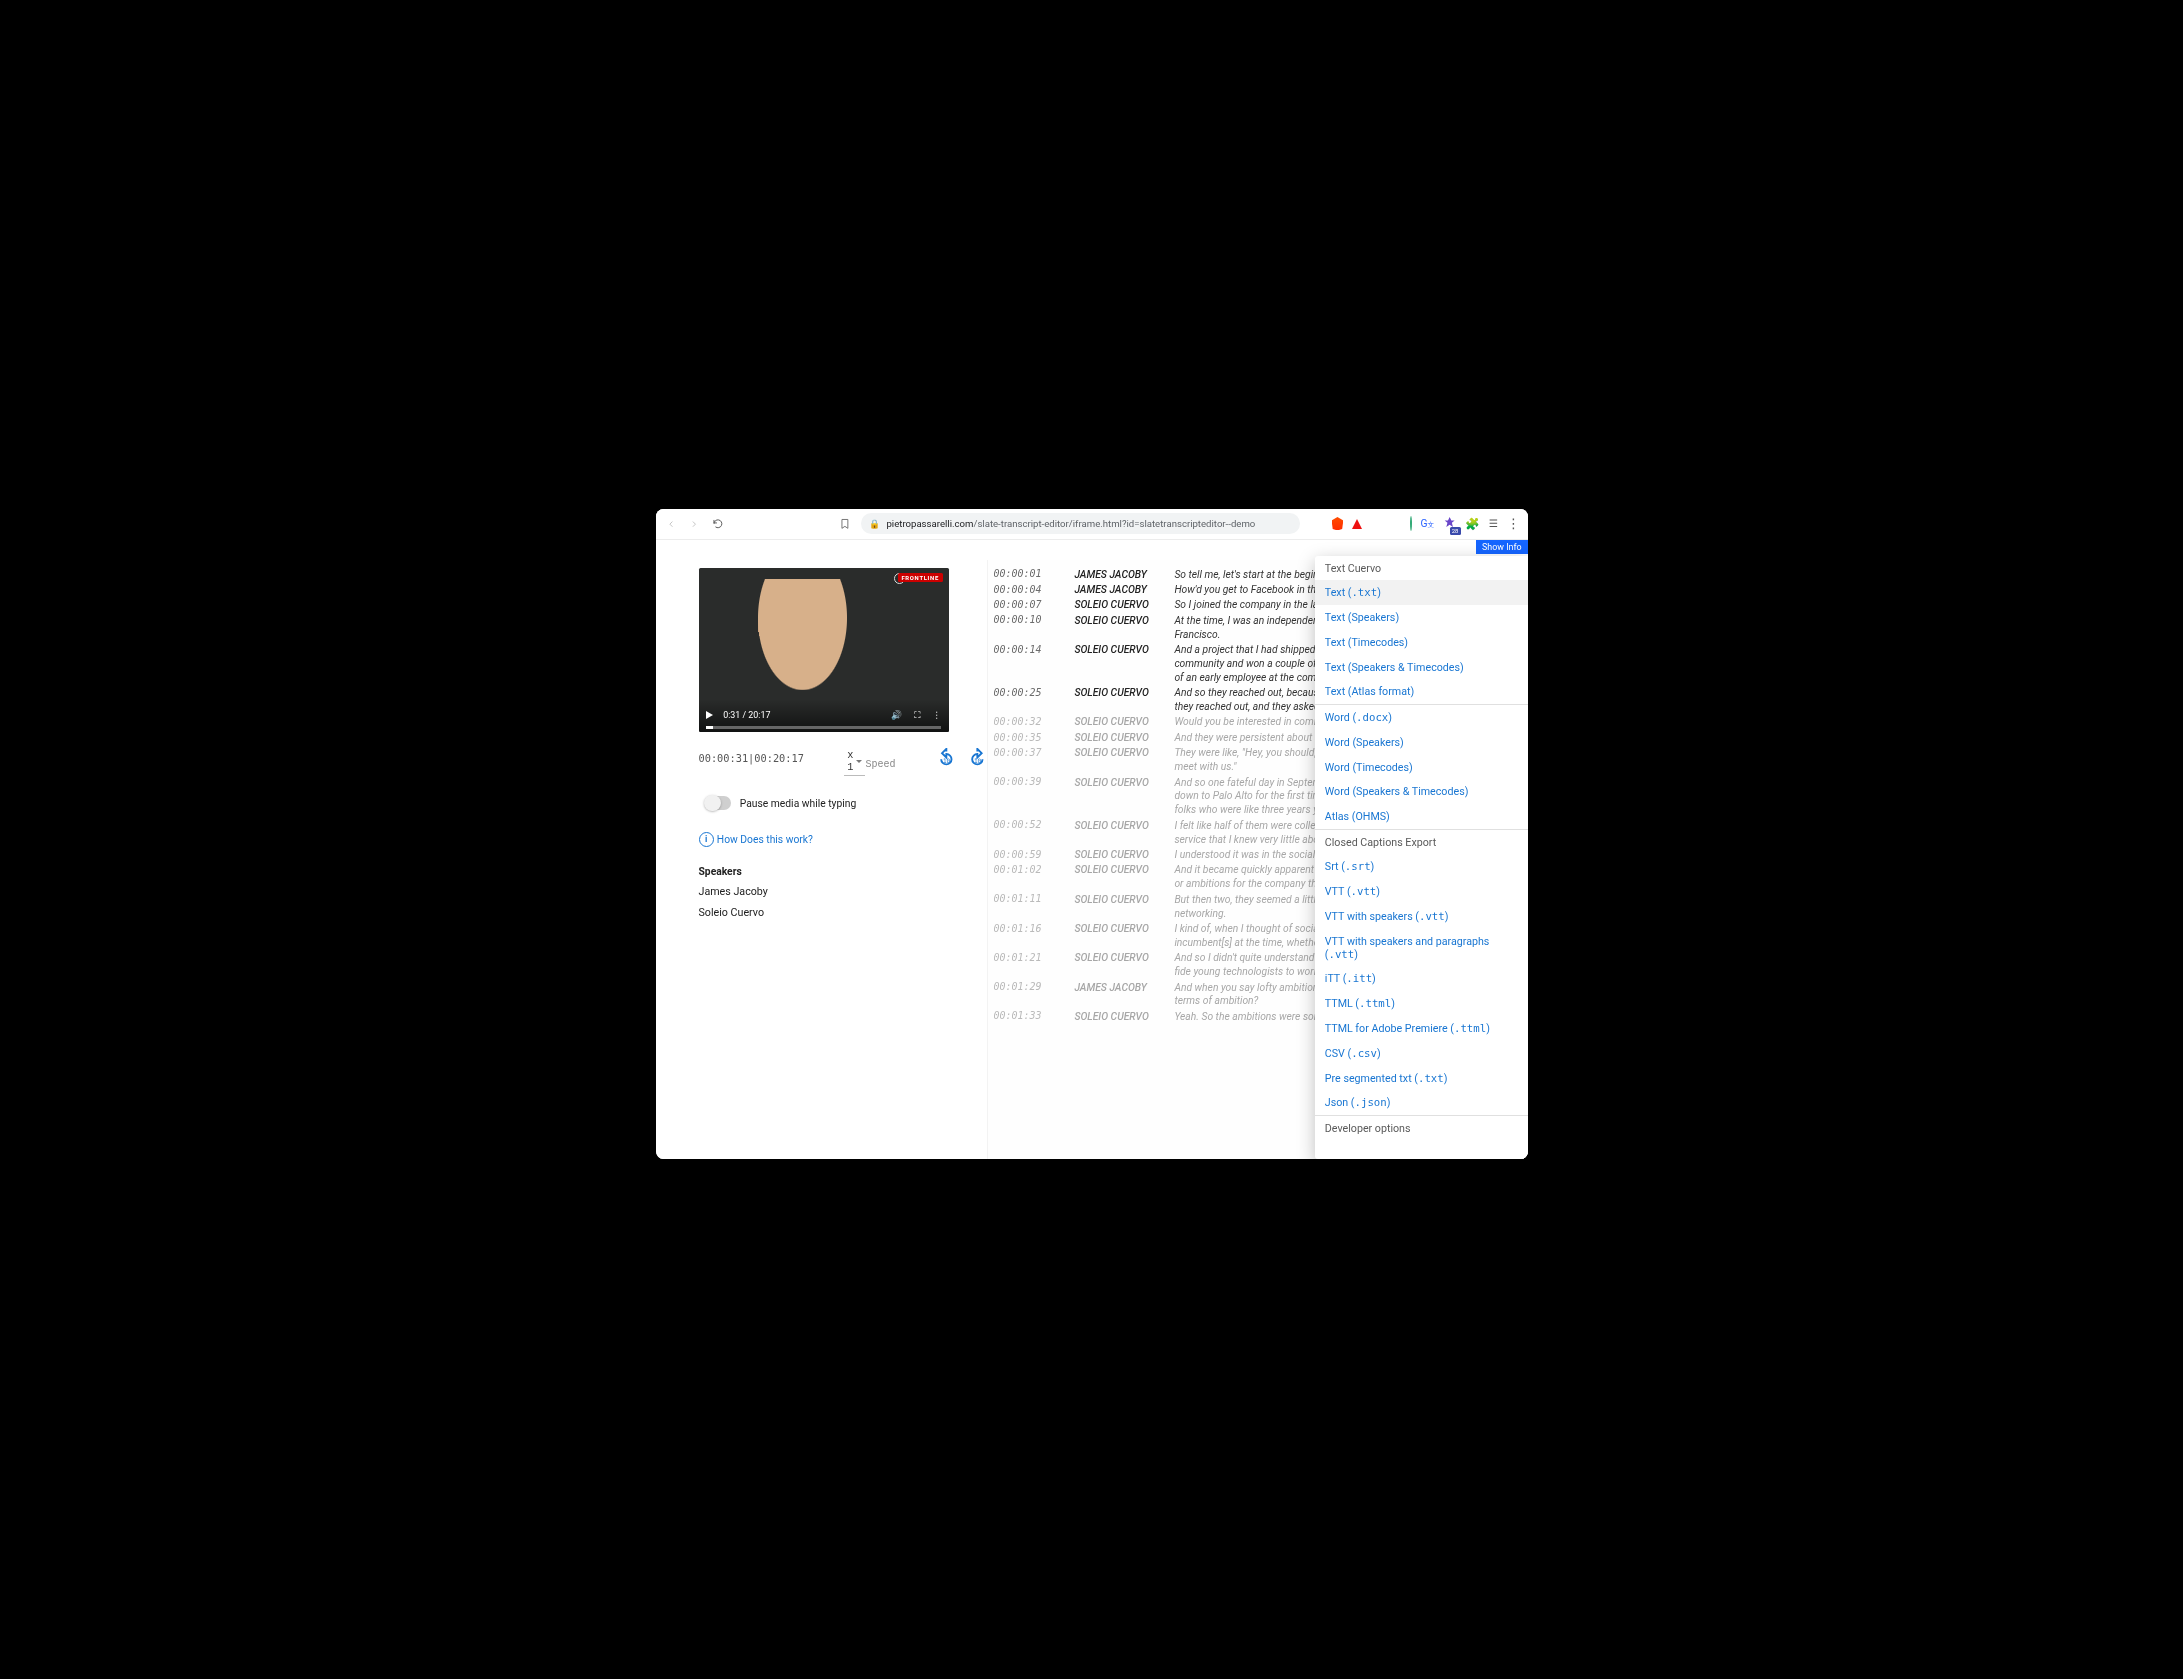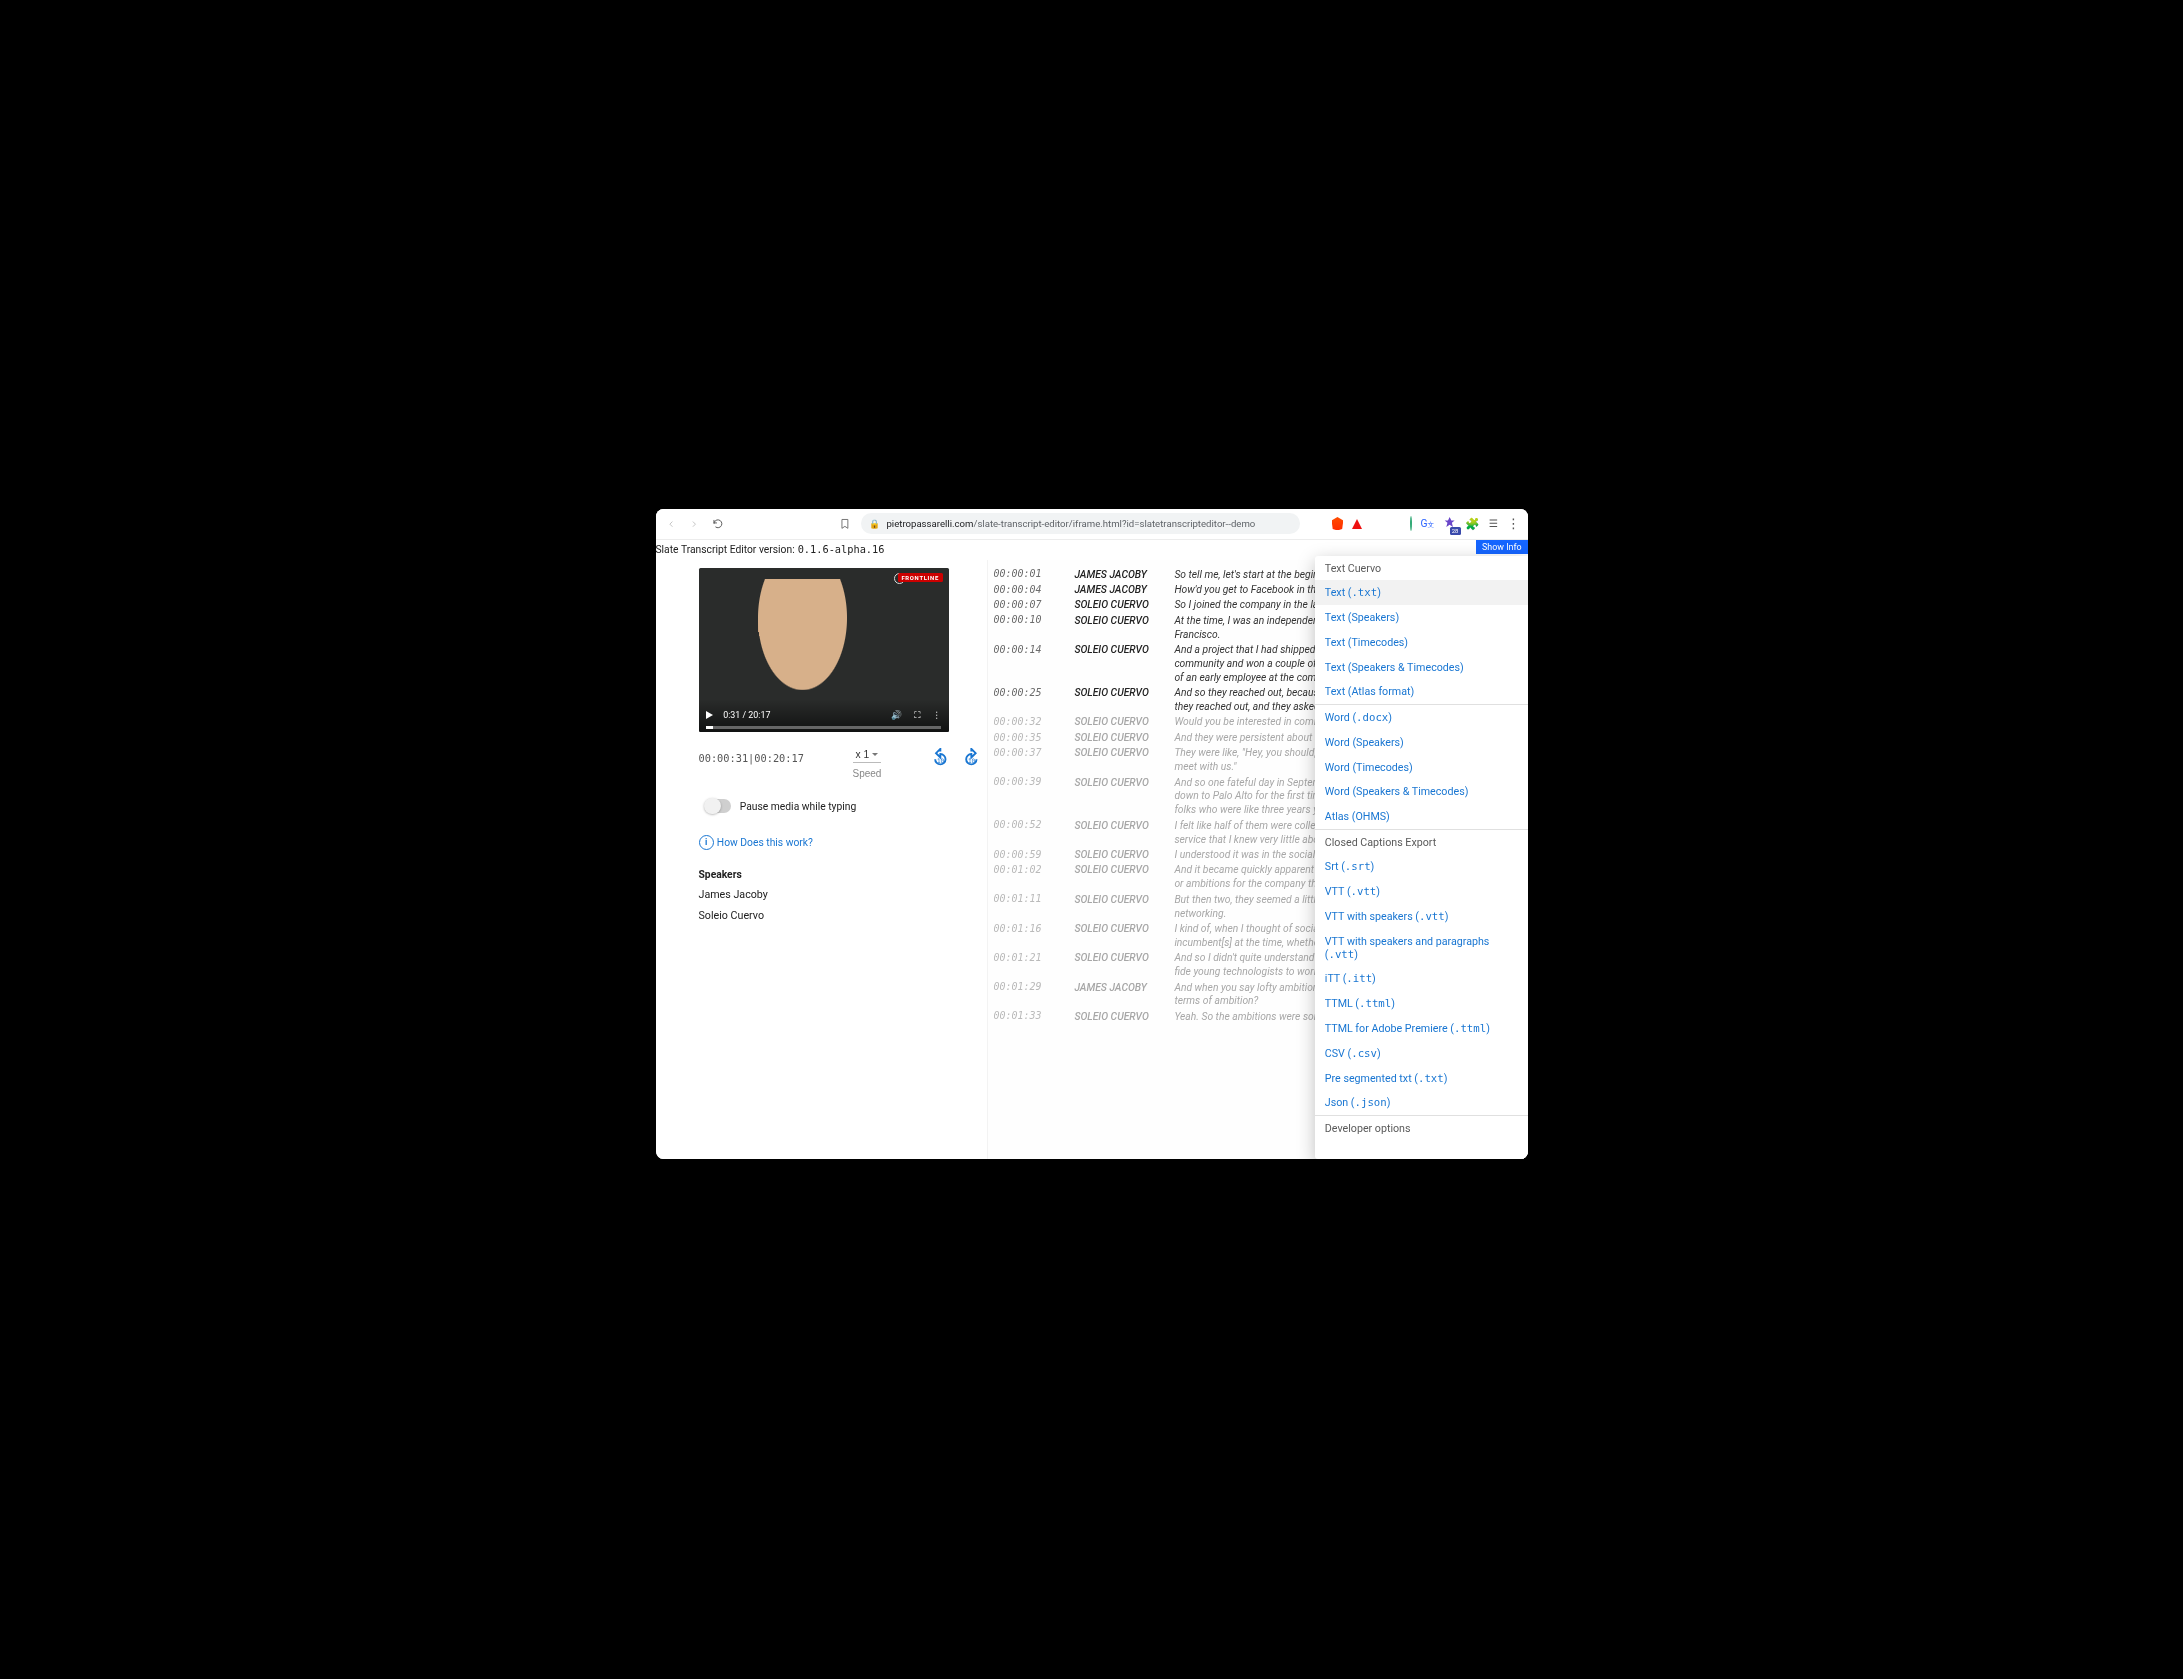--- a/index.html
+++ b/index.html
@@ -170,21 +170,21 @@
   .video-ctrls .right{margin-left:auto;display:flex;gap:11.8px;align-items:center;}
   .video-progress{position:absolute;left:7.4px;right:7.4px;bottom:3px;height:2.2px;background:rgba(255,255,255,.35);}
   .video-progress .fill{height:100%;width:3%;background:#fff;}
 
   .timer-row{
     display:flex;align-items:flex-start;gap:10.3px;
     margin-top:16.2px;
     font-family:ui-monospace,Menlo,monospace;
     font-size:10.3px;color:#555;
   }
-  .speed-block{display:flex;flex-direction:column;align-items:center;font-family:Liberation Sans, sans-serif;color:#333;justify-content:flex-end;}
+  .speed-block{display:flex;flex-direction:row;align-items:center;font-family:Liberation Mono, monospace;color:#333;justify-content:flex-end;}
   .speed-sel{display:flex;align-items:center;gap:3px;border-bottom:0.7px solid #bbb;padding:1.5px 3px;font-size:10.3px;}
   .speed-lbl{font-size:10px;color:#888;margin-top:5px;}
   .seek-btn{color:var(--blue);}
   .seek-btn svg{width:20.7px;height:20.7px;}
 
   .toggle-row{display:flex;align-items:center;gap:8.9px;margin-top:20.7px;margin-left:7.4px;}
   .switch{width:25px;height:13.3px;border-radius:7.4px;background:#cfcfcf;position:relative;}
   .switch .knob{position:absolute;left:-1.5px;top:-1.5px;width:16.2px;height:16.2px;border-radius:50%;background:#f1f1f1;box-shadow:0 0.7px 2.2px rgba(0,0,0,.3);}
   .info-icon{
     display:inline-flex;align-items:center;justify-content:center;
@@ -282,24 +282,20 @@
           <span class="badge-num">28</span>
         </span>
         <span class="puzzle">🧩</span>
         <span style="color:#555;">☰</span>
         <span class="dots">⋮</span>
       </div>
     </div>
 
     <div class="content">
       <div class="showinfo">Show Info</div>
-      <div class="topline">
-        <span>Slate Transcript Editor version: </span>
-        <span class="ver">0.1.6-alpha.16</span>
-      </div>
 
       <div class="layout">
 
         <div class="side">
           <div class="video">
             <div class="head"></div>
             <div class="pip"></div>
             <div class="frontline">FRONTLINE</div>
             <div class="video-ctrls">
               <span class="play"></span>

